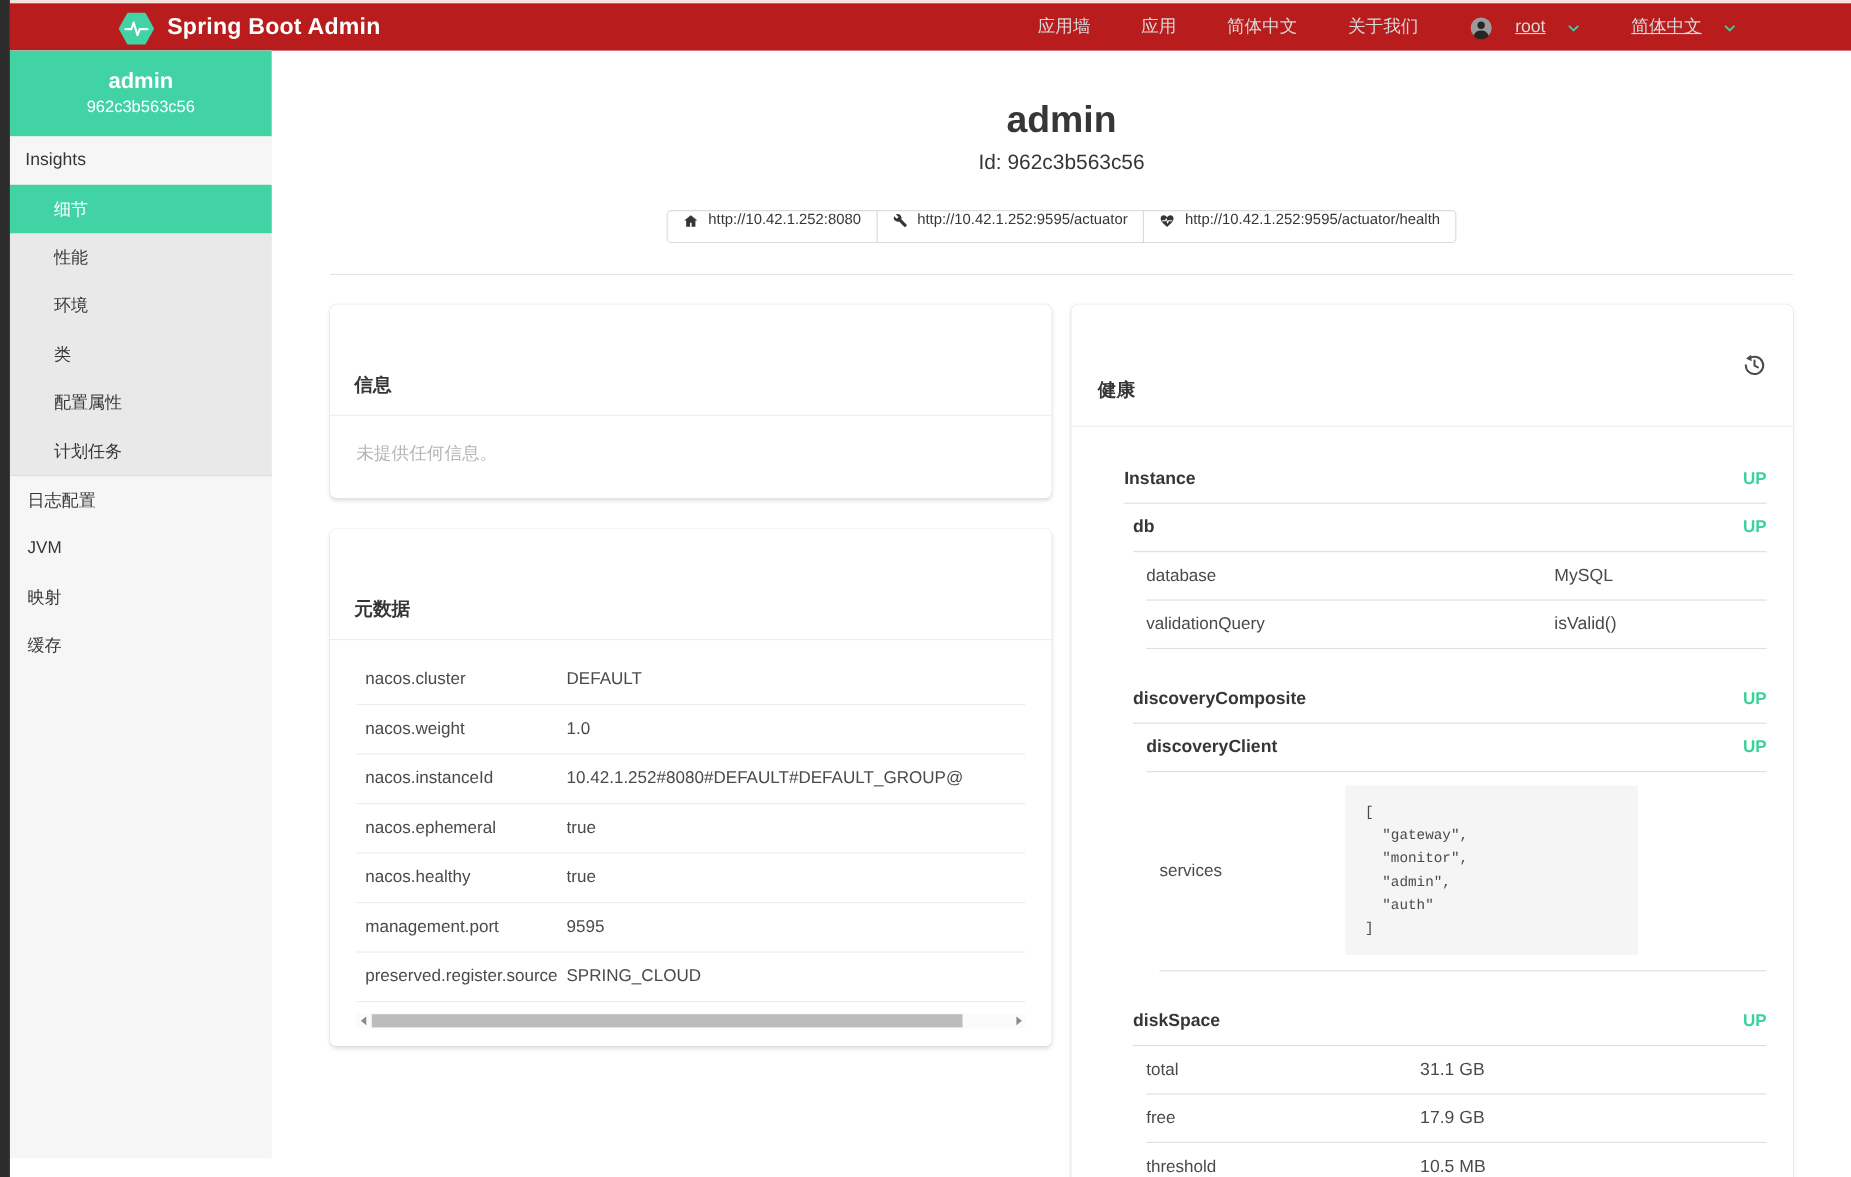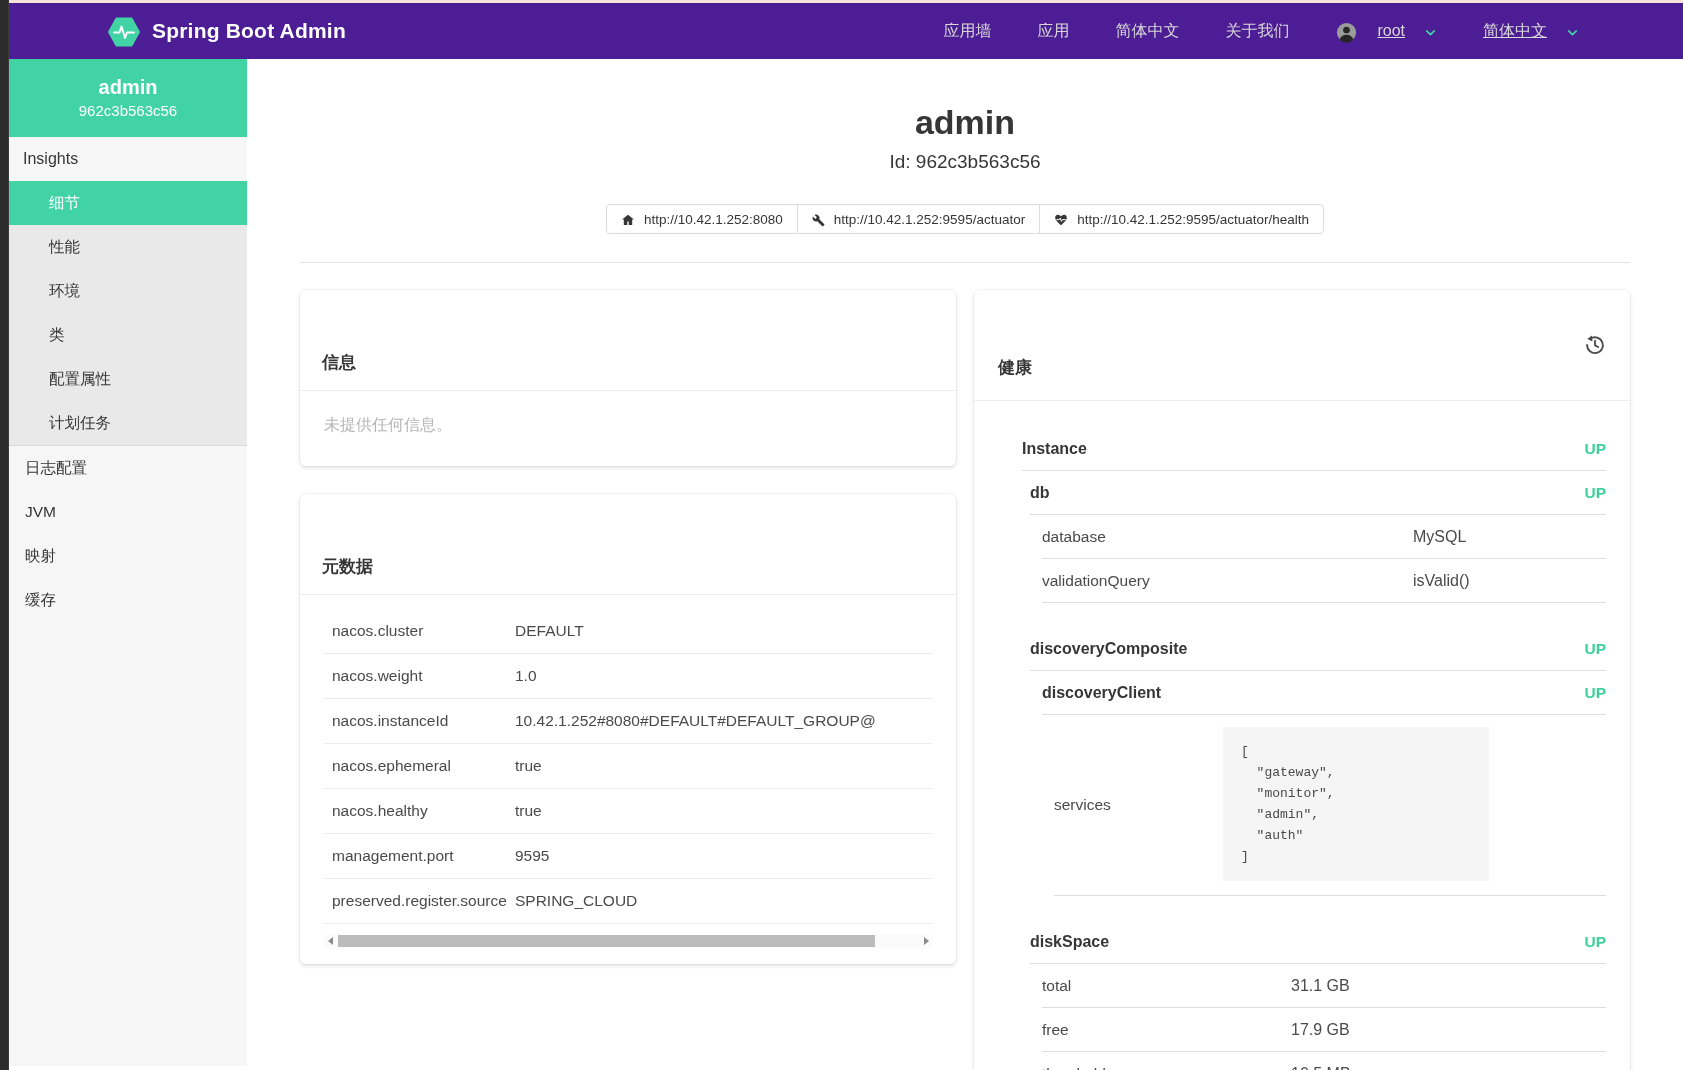--- a/index.html
+++ b/index.html
@@ -5,21 +5,21 @@
   * { margin:0; padding:0; box-sizing:border-box; }
   html,body { background:#fff; }
   body { font-family:"Liberation Sans","DejaVu Sans",sans-serif; color:#4a4a4a; }
   .page { position:relative; width:1683px; height:1070px; overflow:hidden; background:#fff; }
 
   
   .top-accent { height:3px; background:#f5e2dc; width:100%; }
   .left-strip { position:absolute; left:0; top:0; width:9px; height:1070px; background:#2c2c2c; z-index:40; border-right:1px solid #3a3a3a; }
 
   
-  .navbar { height:56px; background:#4c1d95; display:flex; align-items:center; justify-content:space-between; padding:0 104px 0 107px; }
+  .navbar { height:43px; background:#b91c1c; display:flex; align-items:center; justify-content:space-between; padding:0 104px 0 107px; }
   .navbar-brand { display:flex; align-items:center; gap:11px; cursor:pointer; }
   .brand-text { color:#fff; font-size:21px; font-weight:bold; letter-spacing:.2px; }
   .navbar-menu { display:flex; align-items:center; gap:46px; }
   .nav-link { color:#d8d8d8; font-size:16px; text-decoration:none; cursor:pointer; white-space:nowrap; }
   .nav-drop { display:flex; align-items:center; gap:19px; color:#d8d8d8; font-size:16px; cursor:pointer; white-space:nowrap;text-decoration:underline; }
   .chev { display:inline-flex; margin-top:2px; }
 
   
   .body-row { display:flex; width:100%; height:1007px; }
   .sidebar { width:238px; min-width:238px; margin-left:9px; background:#f6f6f6; display:flex; flex-direction:column; }
@@ -33,21 +33,21 @@
   .submenu { list-style:none; background:#e9e9e9; border-bottom:1px solid #dcdcdc; }
   .submenu li { height:44px; display:flex; align-items:center; padding-left:40px; font-size:15.5px; color:#363636; cursor:pointer; }
   .submenu li.active { background:#42d3a5; color:#fff; }
   .menu2 { list-style:none; background:#f6f6f6; }
   .menu2 li { height:44px; display:flex; align-items:center; padding-left:16px; font-size:15.5px; color:#363636; cursor:pointer; }
 
   
   .page-title { text-align:center; font-size:34px; line-height:1.15; font-weight:bold; color:#363636; margin-top:44px; }
   .page-subtitle { text-align:center; font-size:19px; color:#363636; margin-top:9px; }
   .btn-row { display:flex; justify-content:center; margin-top:31px; }
-  .btn { display:inline-flex; align-items:center; gap:9px; height:30px; padding:0 14px; border:1px solid #dbdbdb; background:#fff; color:#363636; font-size:13.5px; text-decoration:none; cursor:pointer; white-space:nowrap; }
+  .btn { display:inline-flex; align-items:flex-start; gap:9px; height:30px; padding:0 14px; border:1px solid #dbdbdb; background:#fff; color:#363636; font-size:13.5px; text-decoration:none; cursor:pointer; white-space:nowrap; }
   .btn + .btn { margin-left:-1px; }
   .btn:first-child { border-radius:4px 0 0 4px; }
   .btn:last-child { border-radius:0 4px 4px 0; }
   .rule { border:none; border-top:1px solid #e3e3e3; margin-top:28px; }
 
   .columns { display:flex; gap:18px; margin-top:27px; align-items:flex-start; }
   .col { flex:1; min-width:0; }
 
   
   .card { background:#fff; border-radius:6px; box-shadow:0 2px 4px rgba(10,10,10,.12), 0 0 0 1px rgba(10,10,10,.03); overflow:hidden; }

